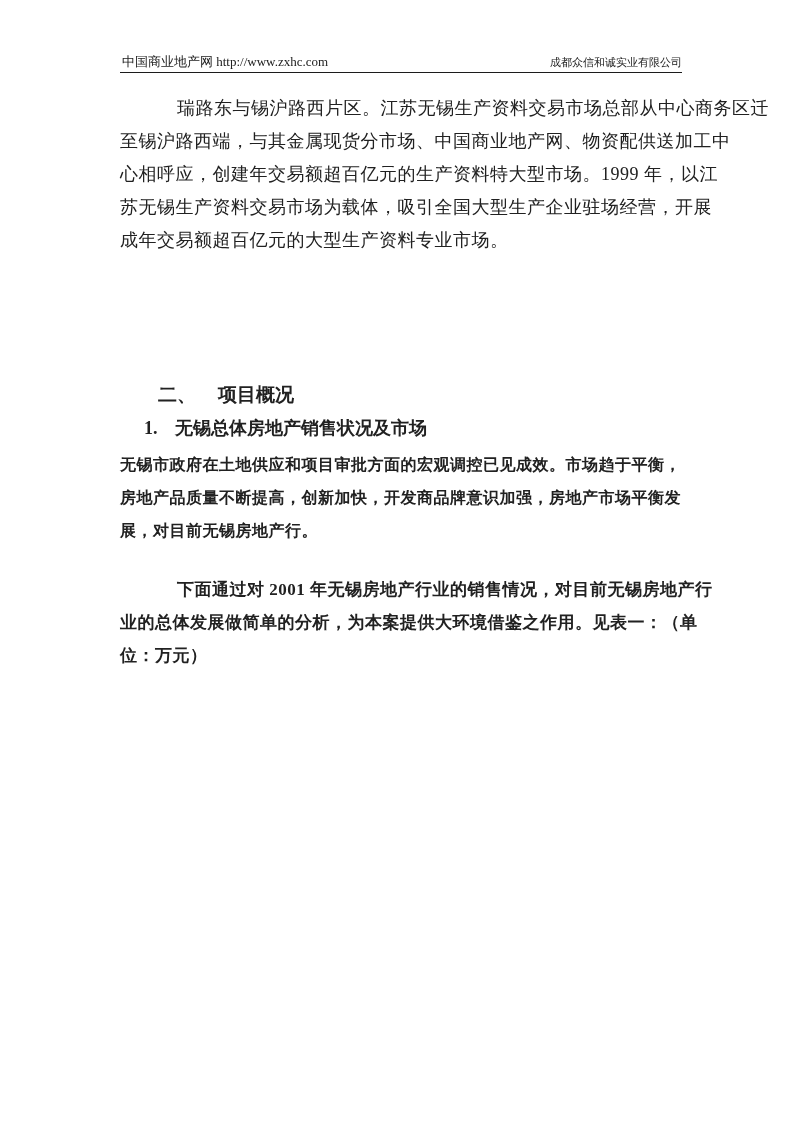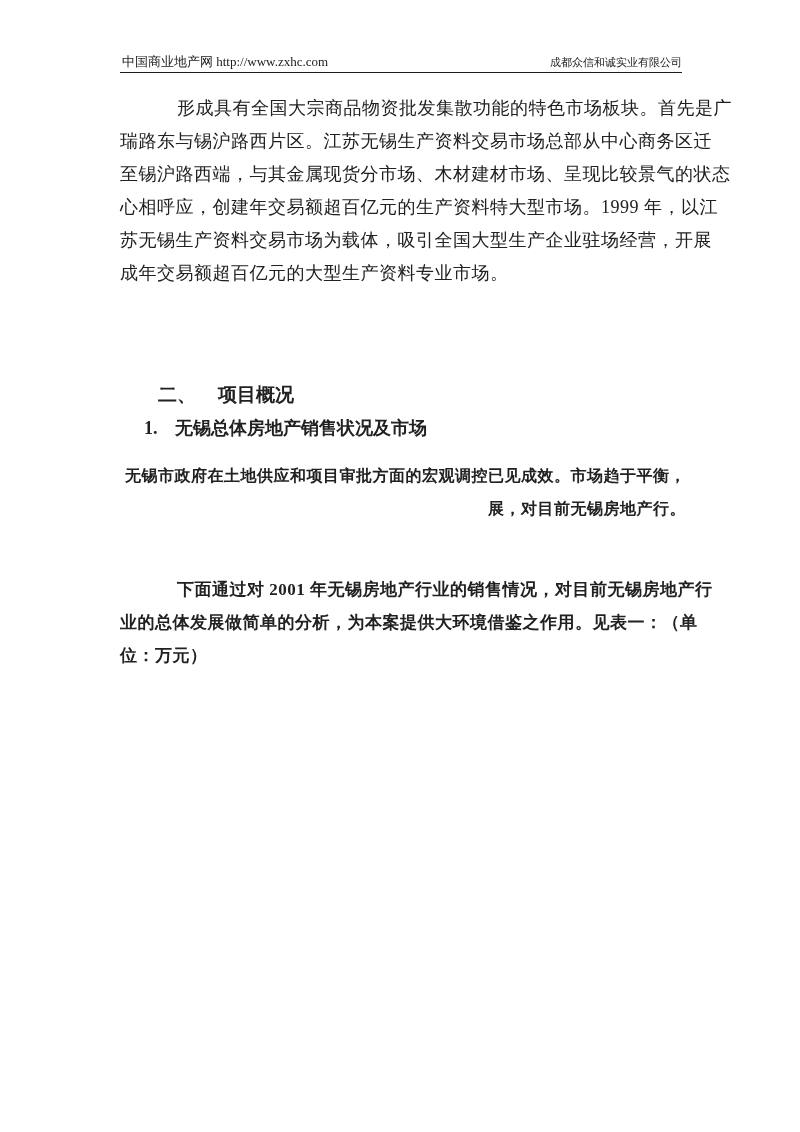--- a/index.html
+++ b/index.html
@@ -45,21 +45,21 @@
     left: 120px;
     width: 566px;
   }
   .line {
     height: 33px;
     line-height: 33px;
     white-space: nowrap;
     letter-spacing: 0.5px;
   }
   #para1 { top: 92px;  font-size: 18px; }
-  #para2 { top: 459px; font-size: 16px; font-weight: bold; text-align: right; }
+  #para2 { top: 448px; font-size: 16px; font-weight: bold; }
   #para3 { top: 573px; font-size: 17px; font-weight: bold; }
   .indent-first .line:first-child { text-indent: 57px; }
   .heading {
     position: absolute;
     left: 122px;
     font-weight: bold;
     white-space: nowrap;
   }
   #section-heading { top: 381px; font-size: 19px; line-height: 28px; margin-left: 36px; }
   #sub-heading     { top: 414px; font-size: 18px; line-height: 28px; margin-left: 22px; }
@@ -81,38 +81,38 @@
 
 <div class="page">
 
   <div class="header-left">中国商业地产网  http://www.zxhc.com</div>
 
   <div class="header-right">成都众信和诚实业有限公司</div>
 
   <div class="header-rule"></div>
 
   <div class="para indent-first" id="para1">
-      <div class="line">形成具有全国大宗商品物资批发集散功能的特色市场板块。首先是广</div>
       <div class="line">瑞路东与锡沪路西片区。江苏无锡生产资料交易市场总部从中心商务区迁</div>
-      <div class="line">至锡沪路西端，与其金属现货分市场、木材建材市场、呈现比较景气的状态</div>
+      <div class="line">至锡沪路西端，与其金属现货分市场、中国商业地产网、物资配供送加工中</div>
       <div class="line">心相呼应，创建年交易额超百亿元的生产资料特大型市场。1999 年，以江</div>
       <div class="line">苏无锡生产资料交易市场为载体，吸引全国大型生产企业驻场经营，开展</div>
       <div class="line">成年交易额超百亿元的大型生产资料专业市场。</div>
     </div>
 
   <div class="heading" id="section-heading">
     <span class="h-num">二、</span><span>项目概况</span>
   </div>
 
   <div class="heading" id="sub-heading">
     <span class="h-num">1.</span><span>无锡总体房地产销售状况及市场</span>
   </div>
 
   <div class="para" id="para2">
       <div class="line">无锡市政府在土地供应和项目审批方面的宏观调控已见成效。市场趋于平衡，</div>
+      <div class="line">房地产品质量不断提高，创新加快，开发商品牌意识加强，房地产市场平衡发</div>
       <div class="line">展，对目前无锡房地产行。</div>
     </div>
 
   <div class="para indent-first" id="para3">
       <div class="line">下面通过对 2001 年无锡房地产行业的销售情况，对目前无锡房地产行</div>
       <div class="line">业的总体发展做简单的分析，为本案提供大环境借鉴之作用。见表一：（单</div>
       <div class="line">位：万元）</div>
     </div>
 
   <div class="table-caption">表一</div>

